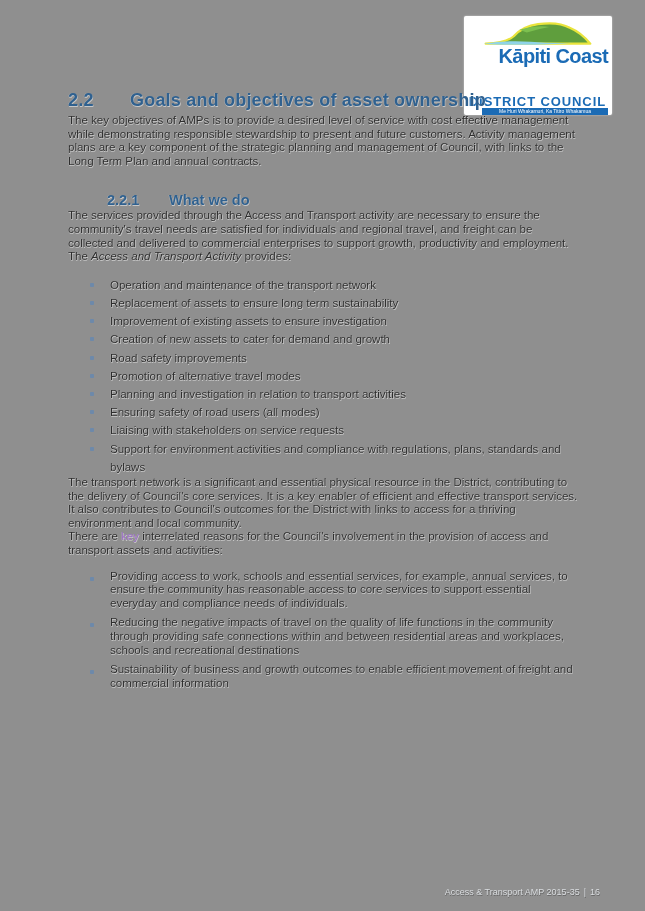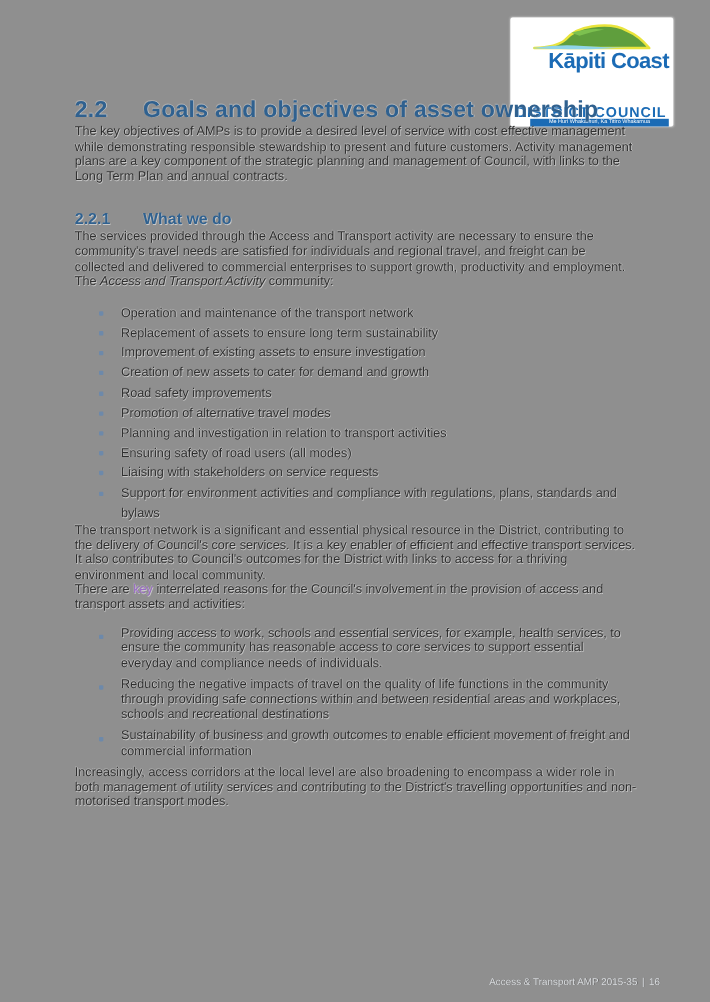--- a/index.html
+++ b/index.html
@@ -33,27 +33,28 @@
     text-align:center; margin:1px 0 0 14px; white-space:nowrap; overflow:hidden;
   }
 
   
   .content {
     position:absolute; left:68px; top:0; width:512px;
     text-shadow:0.6px 0.6px 0 rgba(255,255,255,0.5), -0.4px -0.4px 0 rgba(255,255,255,0.25);
   }
   .h1 {
     margin-top:86px; display:flex;
-    color:#30618f; font-weight:bold; font-size:21px; line-height:28px;
+    color:#30618f; font-weight:bold; font-size:18px; line-height:28px;
     letter-spacing:0.2px; white-space:nowrap;
   }
   .h1 .h-num { width:62px; flex:0 0 62px; }
   .h2 {
     display:flex; color:#30618f; font-weight:bold; font-size:14.5px; line-height:18px;
     white-space:nowrap;
+    margin-left:39px;
   }
   .h2 .h-num { width:62px; flex:0 0 62px; }
   .h2.m-what { margin-top:23px; }
   .h2.m-why  { margin-top:14px; }
 
   p.body { margin:0; font-size:11.5px; line-height:13.6px; }
   .m-intro { margin-top:8px; }
   .m-para  { margin-top:5px; }
   .m-lead  { margin-top:6px; }
   .m-close { margin-top:6px; }
@@ -105,47 +106,46 @@
 
     <p class="body m-intro">The key objectives of AMPs is to provide a desired level of service with cost effective management while demonstrating responsible stewardship to present and future customers. Activity management plans are a key component of the strategic planning and management of Council, with links to the Long Term Plan and annual contracts.</p>
 
     <div class="h2 m-what">
       <span class="h-num">2.2.1</span>
       <span>What we do</span>
     </div>
 
     <p class="body m-para">The services provided through the Access and Transport activity are necessary to ensure the community's travel needs are satisfied for individuals and regional travel, and freight can be collected and delivered to commercial enterprises to support growth, productivity and employment.</p>
 
-    <p class="body m-lead"><span>The </span><span class="italic">Access and Transport Activity</span><span> community:</span></p>
+    <p class="body m-lead"><span>The </span><span class="italic">Access and Transport Activity</span><span> provides:</span></p>
 
     <ul class="blist one-line">
       <li><span class="bullet-sq"></span><span>Operation and maintenance of the transport network</span></li>
       <li><span class="bullet-sq"></span><span>Replacement of assets to ensure long term sustainability</span></li>
       <li><span class="bullet-sq"></span><span>Improvement of existing assets to ensure investigation</span></li>
       <li><span class="bullet-sq"></span><span>Creation of new assets to cater for demand and growth</span></li>
       <li><span class="bullet-sq"></span><span>Road safety improvements</span></li>
       <li><span class="bullet-sq"></span><span>Promotion of alternative travel modes</span></li>
       <li><span class="bullet-sq"></span><span>Planning and investigation in relation to transport activities</span></li>
       <li><span class="bullet-sq"></span><span>Ensuring safety of road users (all modes)</span></li>
       <li><span class="bullet-sq"></span><span>Liaising with stakeholders on service requests</span></li>
       <li><span class="bullet-sq"></span><span>Support for environment activities and compliance with regulations, plans, standards and bylaws</span></li>
     </ul>
 
 
     <p class="body m-para">The transport network is a significant and essential physical resource in the District, contributing to the delivery of Council's core services. It is a key enabler of efficient and effective transport services. It also contributes to Council's outcomes for the District with links to access for a thriving environment and local community.</p>
 
     <p class="body m-reasons"><span>There are </span><span class="key-link">key</span><span> interrelated reasons for the Council's involvement in the provision of access and transport assets and activities:</span></p>
 
     <ul class="blist multi">
-      <li><span class="bullet-sq"></span><span>Providing access to work, schools and essential services, for example, health services, to ensure the community has reasonable access to core services to support essential everyday and compliance needs of individuals.</span></li>
+      <li><span class="bullet-sq"></span><span>Providing access to work, schools and essential services, for example, annual services, to ensure the community has reasonable access to core services to support essential everyday and compliance needs of individuals.</span></li>
       <li><span class="bullet-sq"></span><span>Reducing the negative impacts of travel on the quality of life functions in the community through providing safe connections within and between residential areas and workplaces, schools and recreational destinations</span></li>
       <li><span class="bullet-sq"></span><span>Sustainability of business and growth outcomes to enable efficient movement of freight and commercial information</span></li>
     </ul>
 
-    <p class="body m-close">Increasingly, access corridors at the local level are also broadening to encompass a wider role in both management of utility services and contributing to the District's travelling opportunities and non-motorised transport modes.</p>
 
   </div>
 
   <div class="footer">
     <span>Access &amp; Transport AMP 2015-35</span><span class="sep">|</span><span>16</span>
   </div>
 
 </div>
 
 </body></html>

